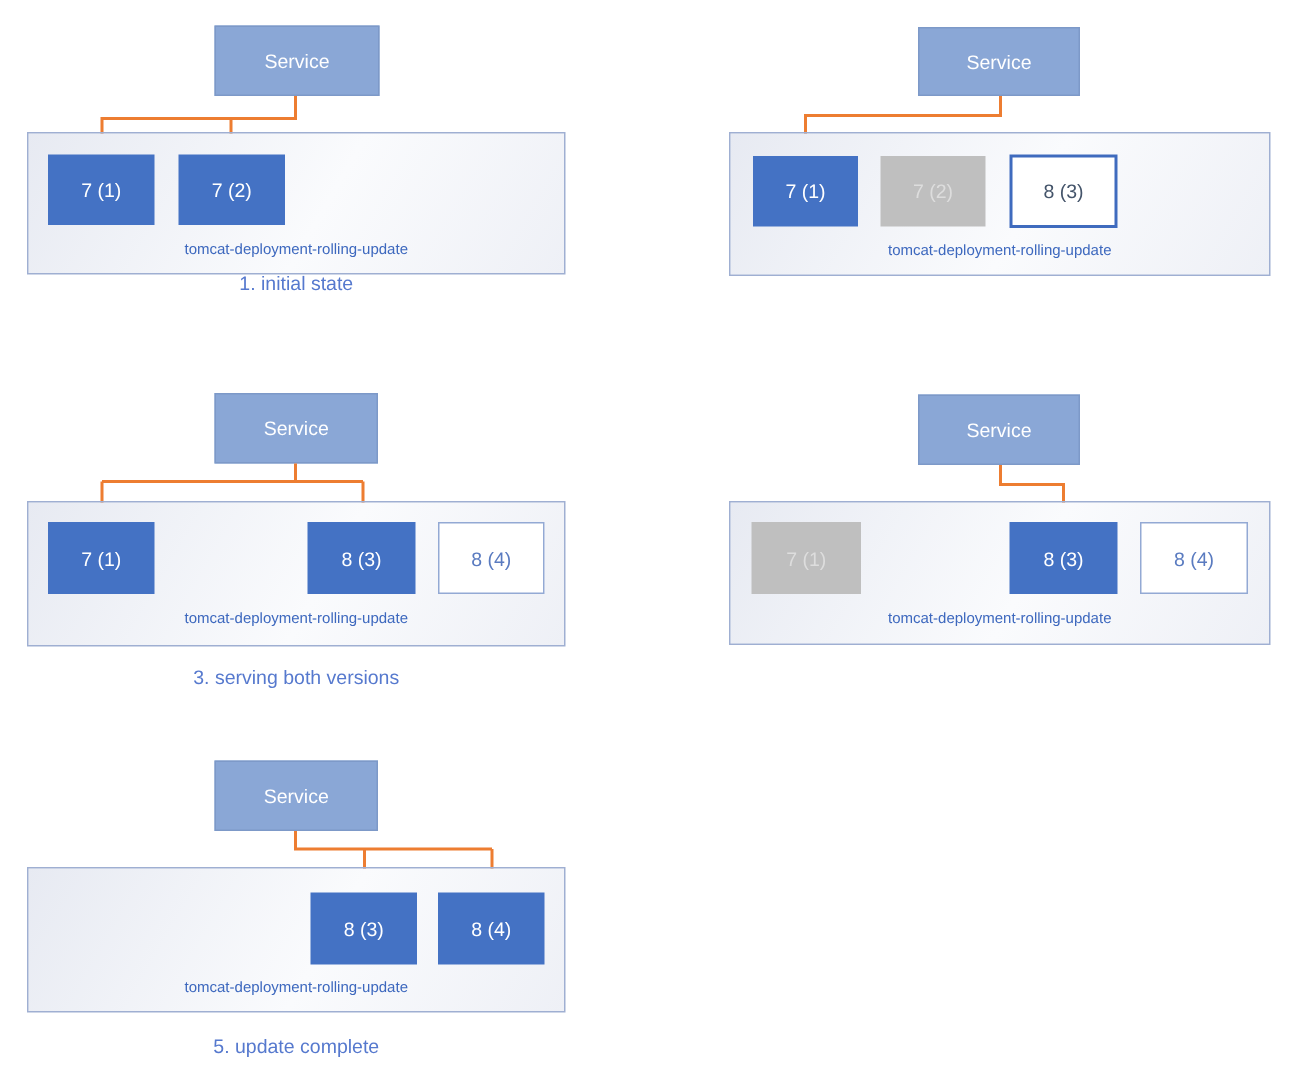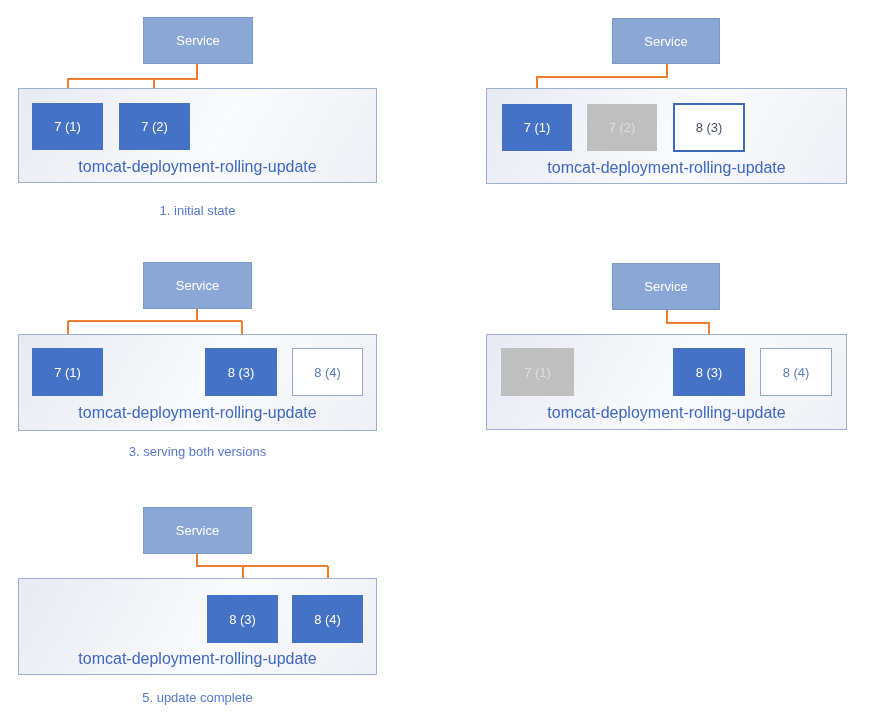--- a/index.html
+++ b/index.html
@@ -20,21 +20,21 @@
     color: #FFFFFF; font-size: 13px;
     display: flex; align-items: center; justify-content: center;
   }
   .deploy {
     position: absolute;
     border: 1px solid #9FAFD2;
     background: linear-gradient(120deg, #e7eaf2 0%, #fafbfd 55%, #eef0f6 100%);
   }
   .deploy-label {
     position: absolute; text-align: center;
-    color: #3D68BE; font-size: 16px; line-height: 14px;
+    color: #3D68BE; font-size: 10px; line-height: 14px;
   }
   .pod {
     position: absolute; font-size: 13px;
     display: flex; align-items: center; justify-content: center;
   }
   .pod.active { background: #4472C4; color: #FFFFFF; }
   .pod.off    { background: #BFBFBF; color: #DDDDDD; }
   .pod.new    { background: #FFFFFF; border: 1.5px solid #93A9D4; color: #5A7BC0; }
   .pod.new.strong { border: 2px solid #3F6BBE; color: #44546A; }
   .caption {
@@ -52,21 +52,21 @@
     <svg class="arrows" width="435" height="240">
       <polyline points="197,64 197,79 68,79 68,96"></polyline>
       <polyline points="154,79 154,96"></polyline>
       <polygon points="62.5,95 73.5,95 68,104"></polygon>
       <polygon points="148.5,95 159.5,95 154,104"></polygon>
     </svg>
     <div class="deploy" style="left:18px; top:88px; width:359px; height:95px;"></div>
     <div class="pod active" style="left:32px; top:103px; width:71px; height:47px;">7 (1)</div>
     <div class="pod active" style="left:119px; top:103px; width:71px; height:47px;">7 (2)</div>
     <div class="deploy-label" style="left:18px; top:160px; width:359px;">tomcat-deployment-rolling-update</div>
-    <div class="caption" style="left:18px; top:203px; width:359px;">1. initial state</div>
+    <div class="caption" style="left:18px; top:181px; width:359px;">1. initial state</div>
   </section>
 
   <section class="panel" style="left:435px; top:0;">
     <div class="service" style="left:177px; top:18px; width:108px; height:46px;">Service</div>
     <svg class="arrows" width="435" height="240">
       <polyline points="232,64 232,77 102,77 102,95"></polyline>
       <polygon points="96.5,94 107.5,94 102,103"></polygon>
     </svg>
     <div class="deploy" style="left:51px; top:88px; width:361px; height:96px;"></div>
     <div class="pod active" style="left:67px; top:104px; width:70px; height:47px;">7 (1)</div>

